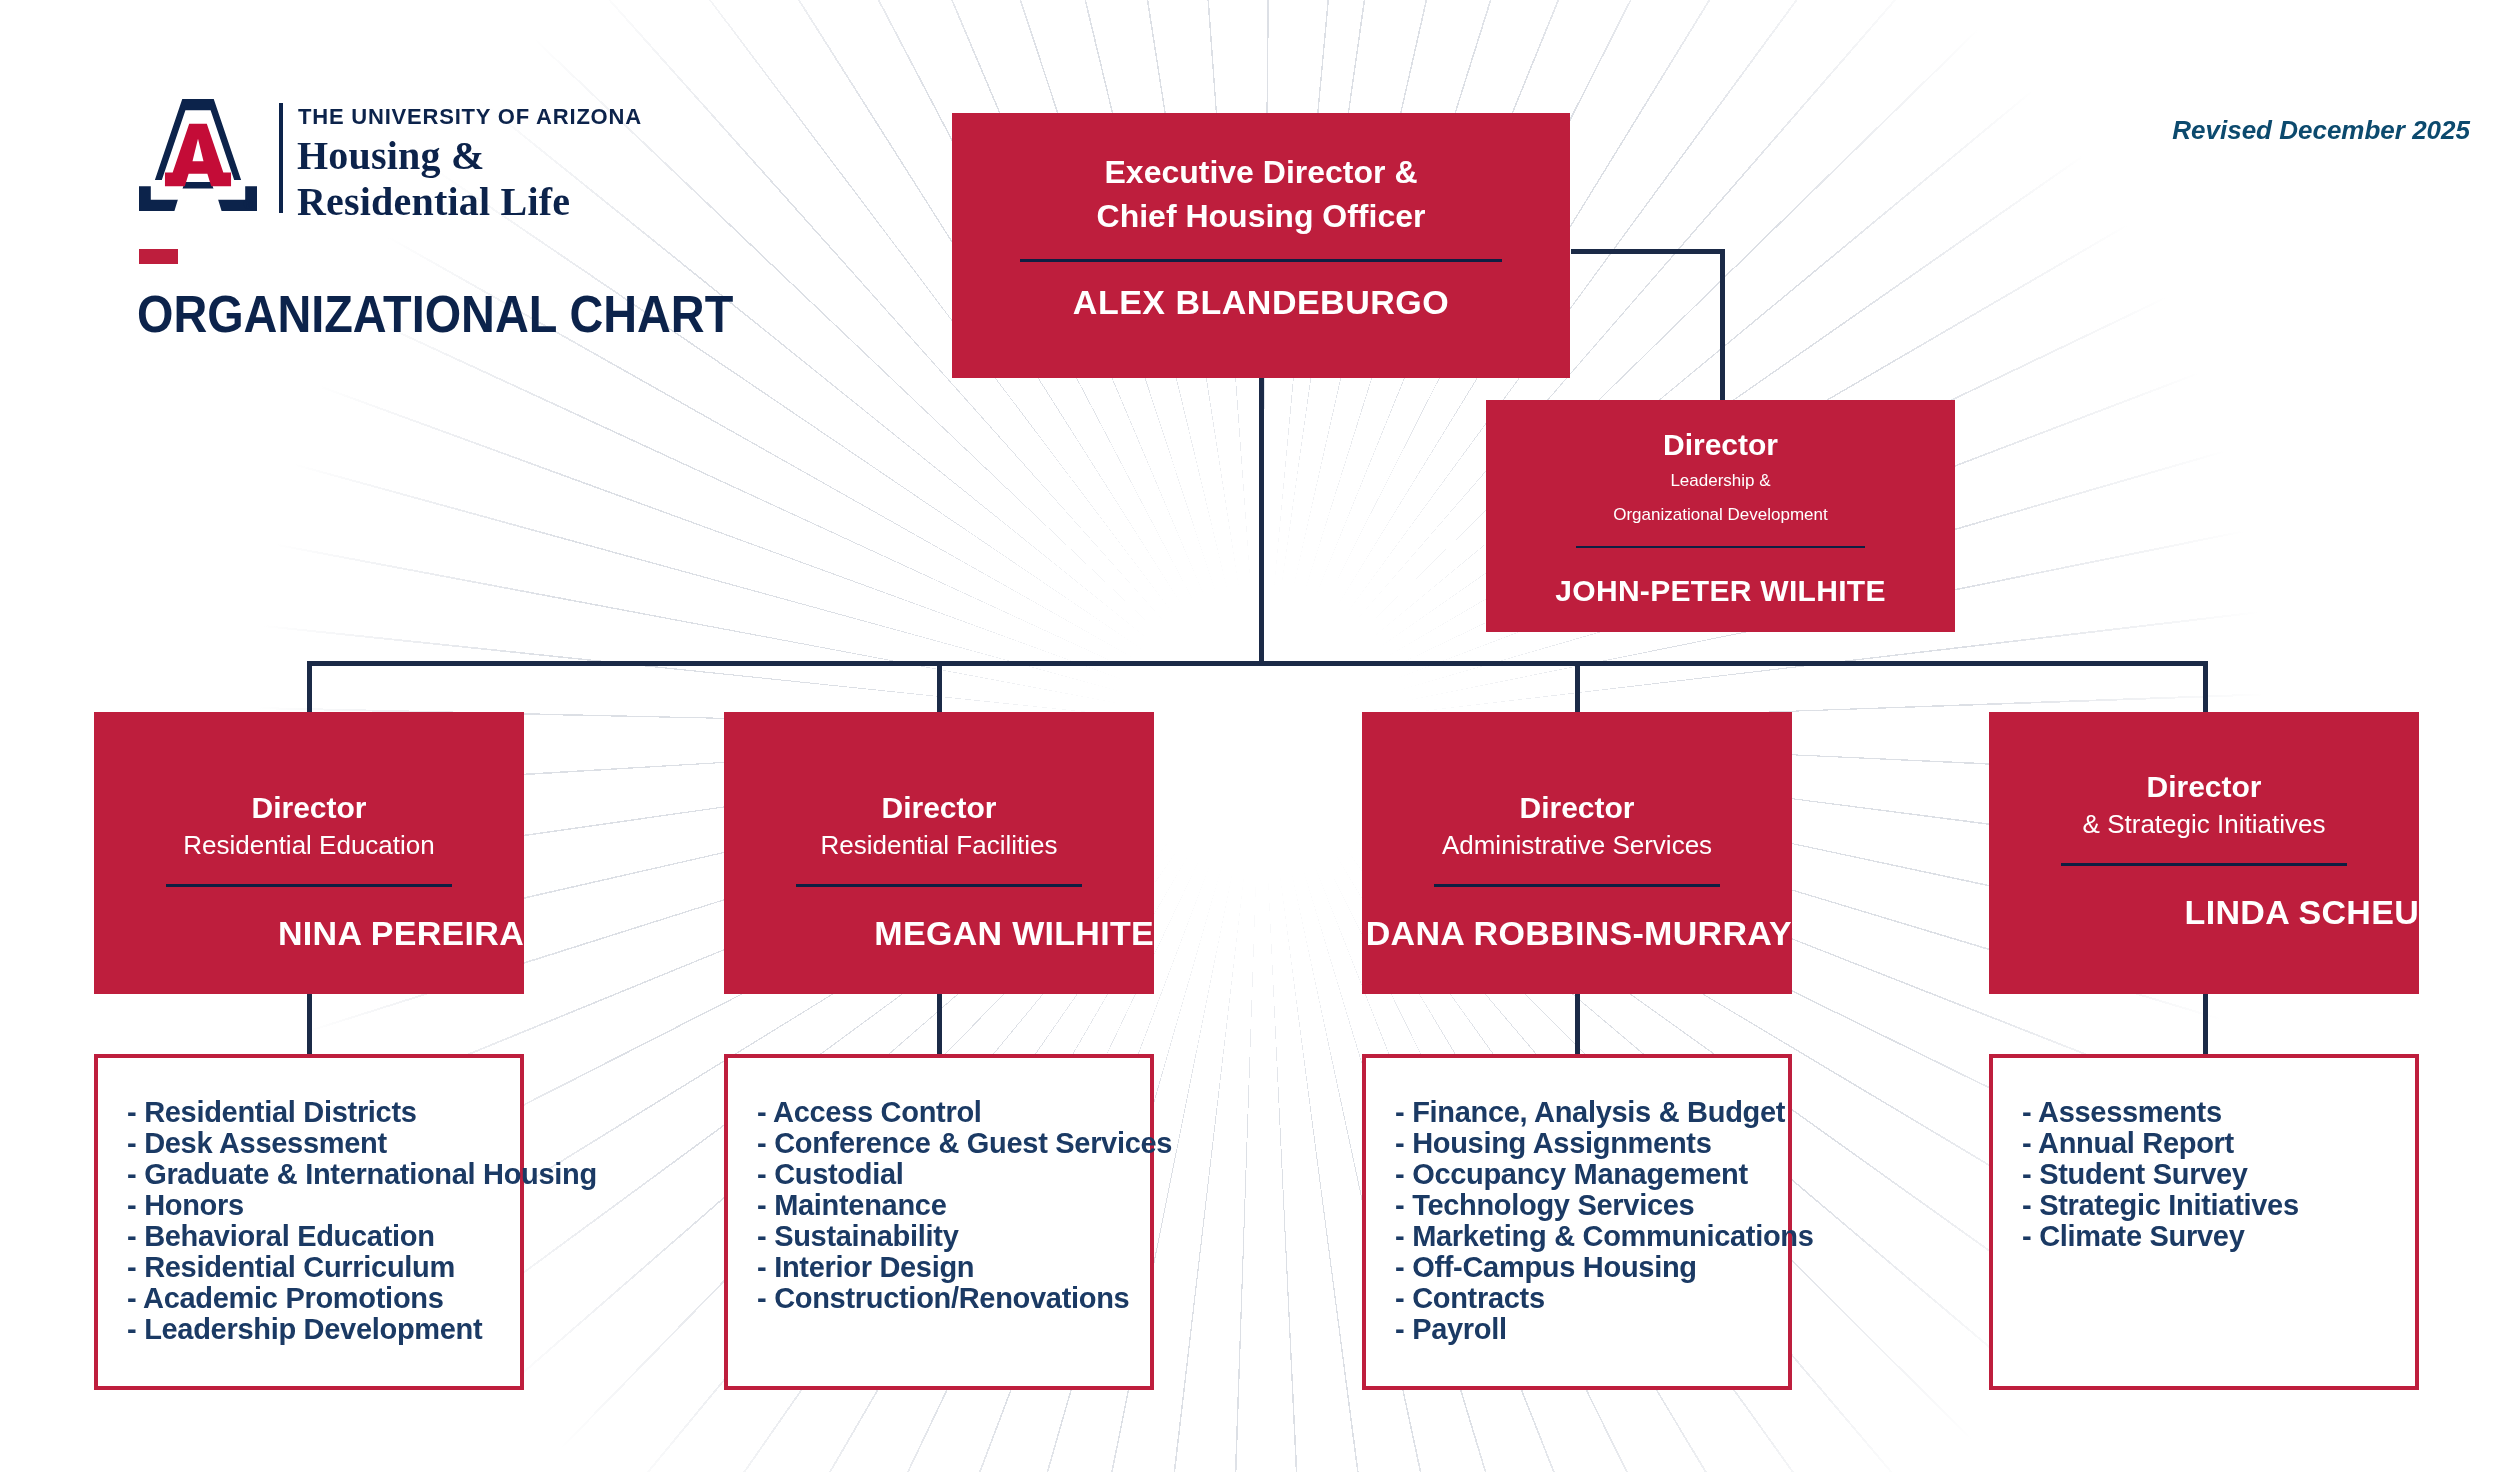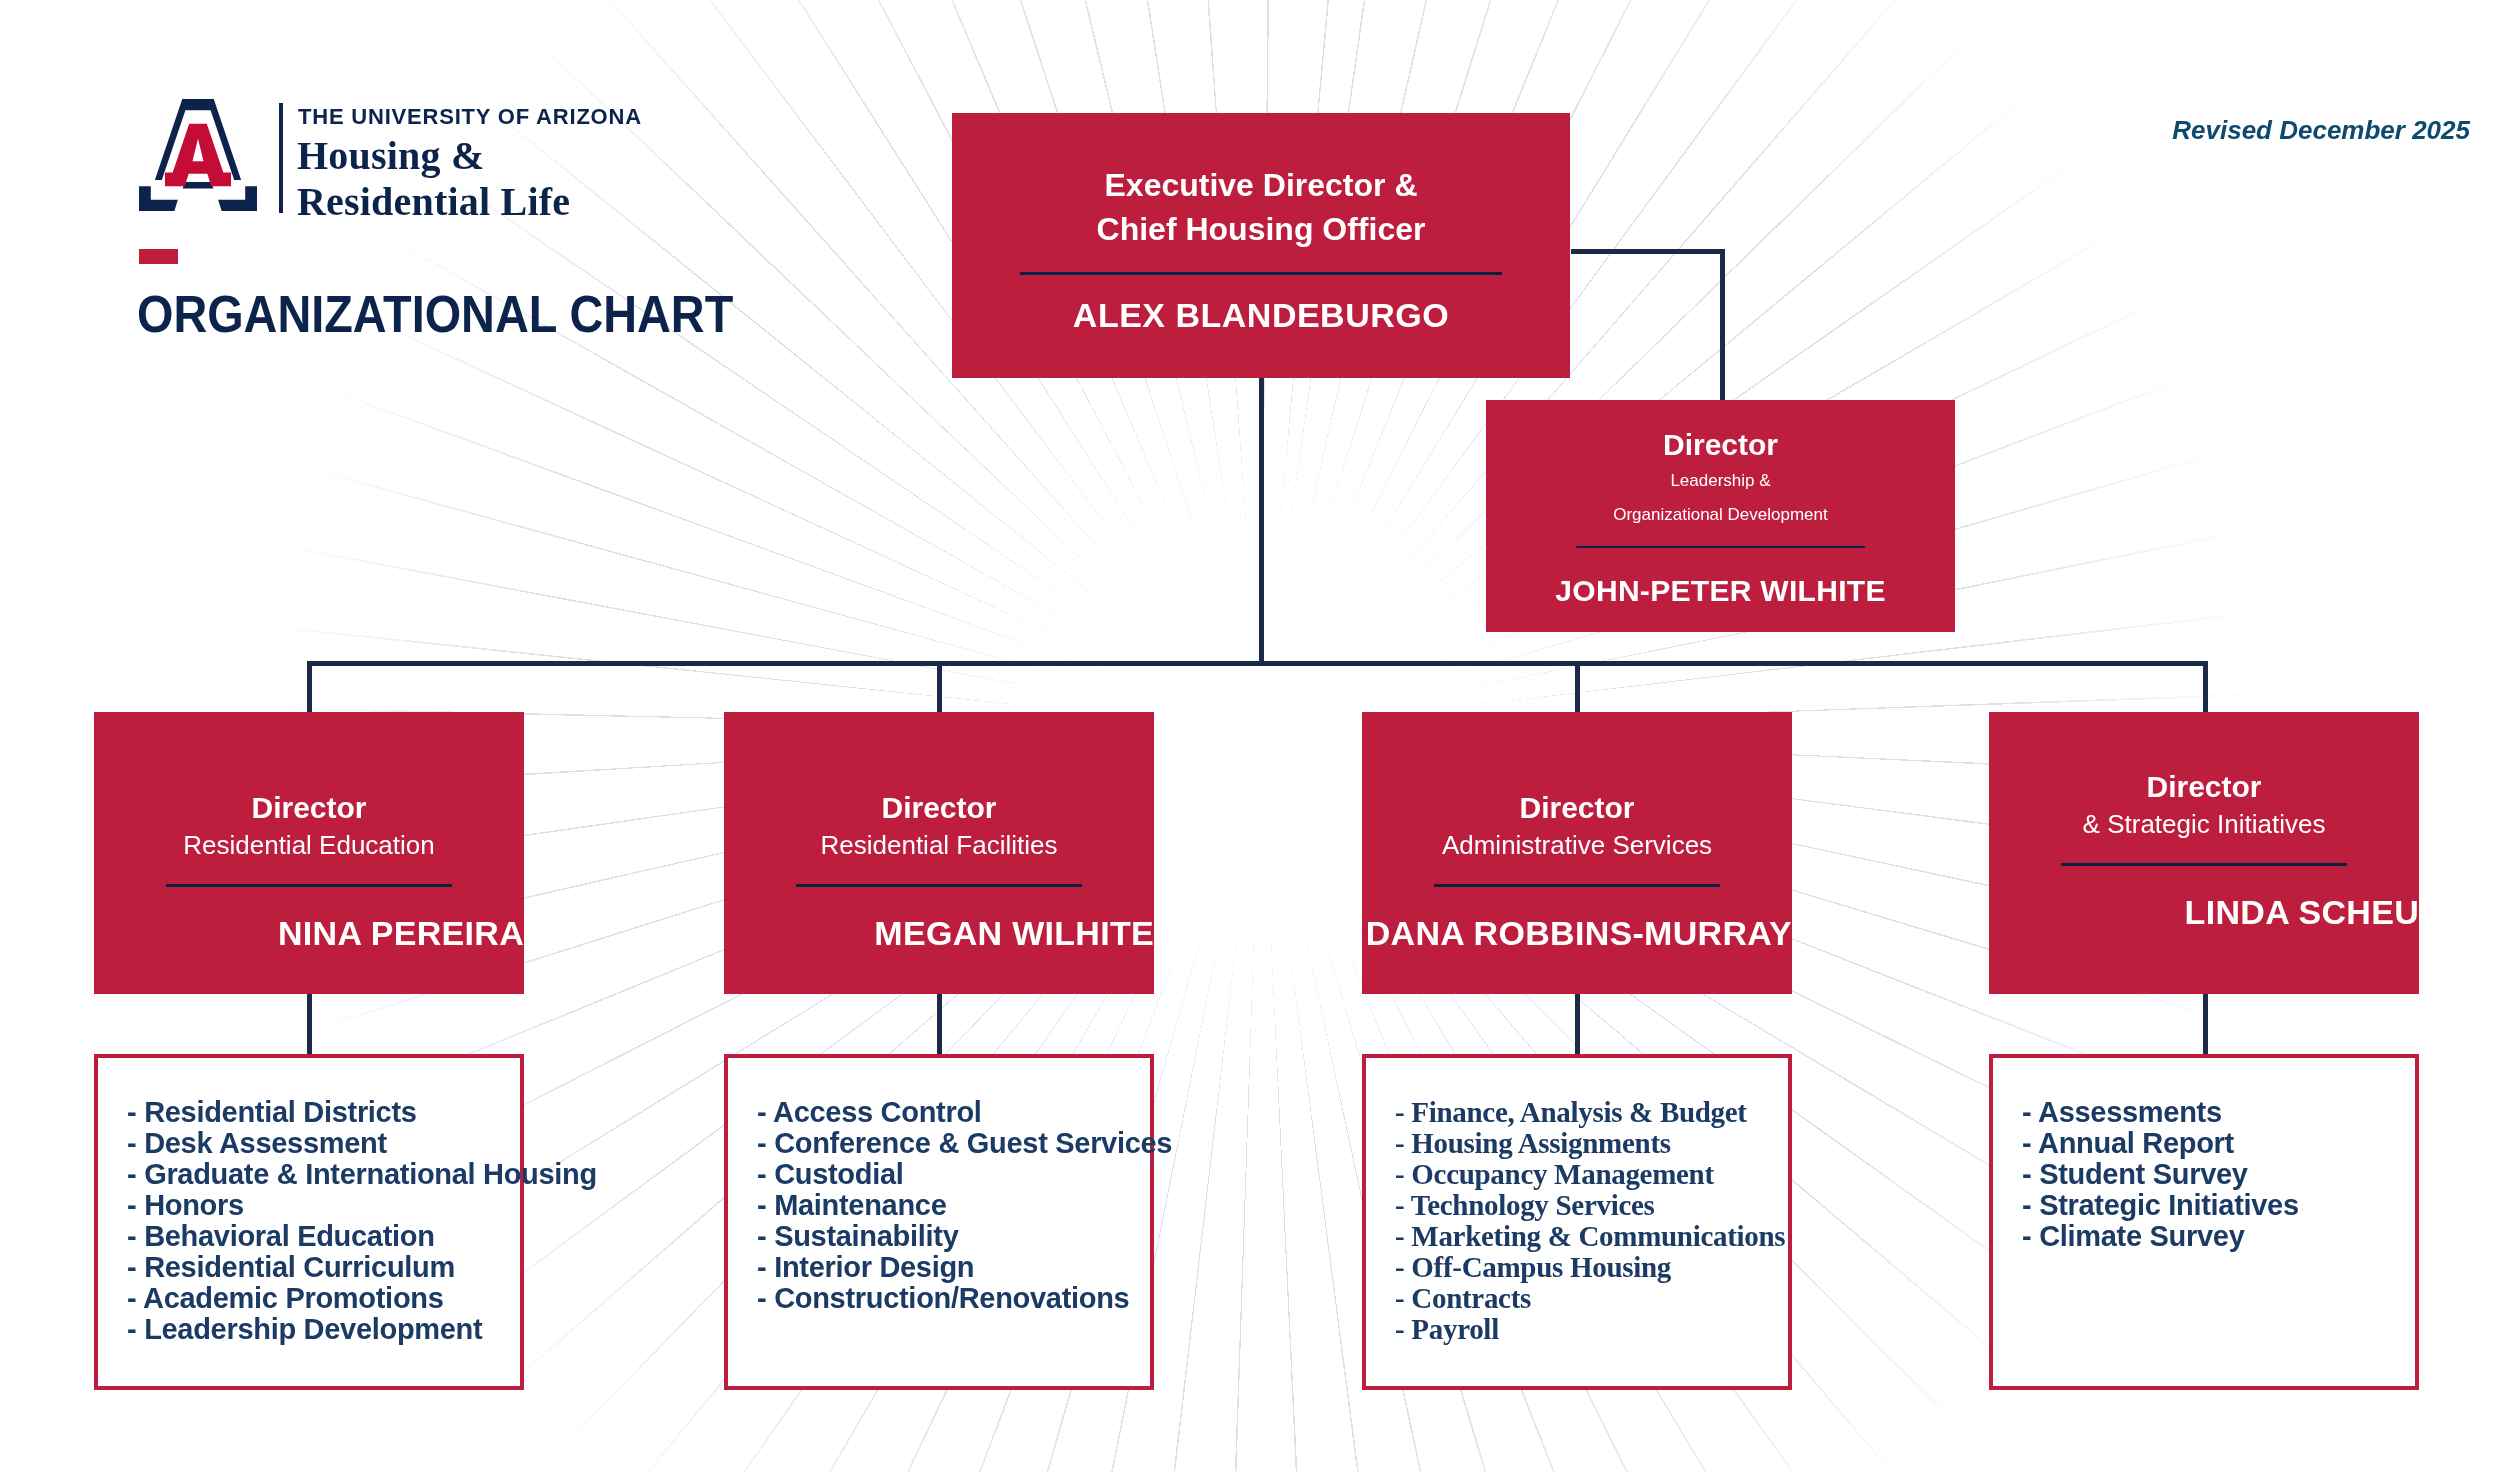--- a/index.html
+++ b/index.html
@@ -37,21 +37,21 @@
   .brand-line3{top:178px;}
   .red-dash{position:absolute;left:139px;top:249px;width:39px;height:14.5px;background:var(--red);}
   .page-title{position:absolute;left:137px;top:284px;font-size:52px;font-weight:700;
     color:var(--navy);white-space:nowrap;}
   .page-title .squeeze{display:inline-block;transform:scaleX(0.9);transform-origin:left top;letter-spacing:0px;}
   .revised{position:absolute;left:2084px;top:115px;width:386px;text-align:right;
     font-style:italic;font-weight:700;font-size:26px;color:#0c4a6e;}
   
   .card{position:absolute;background:var(--red);color:#fff;text-align:center;box-sizing:border-box;}
   .card .divider{height:2.9px;background:#0E1F42;}
-  .exec-card{left:952px;top:113px;width:618px;height:265px;padding-top:50px;}
+  .exec-card{left:952px;top:113px;width:618px;height:265px;padding-top:37px;}
   .exec-card .title{font-size:32px;line-height:44px;font-weight:700;}
   .exec-card .divider{width:482px;margin:21px auto 0;}
   .exec-card .pname{margin-top:21px;font-size:34px;font-weight:700;letter-spacing:0.5px;}
   .jp-card{left:1486px;top:400px;width:469px;height:232px;padding-top:25px;}
   .jp-card .role{font-size:30px;line-height:39px;font-weight:700;}
   .jp-card .dept{font-size:17px;line-height:34px;font-weight:400;}
   .jp-card .divider{width:289px;margin:13.5px auto 0;}
   .jp-card .pname{margin-top:23px;font-size:30px;line-height:39px;font-weight:700;letter-spacing:0.3px;}
   .dir-card{top:712px;width:430px;height:282px;padding-top:75px;}
   .dir-card .role{font-size:30px;line-height:41px;font-weight:700;}
@@ -151,21 +151,21 @@
       <div class="unit-item">Sustainability</div>
       <div class="unit-item">Interior Design</div>
       <div class="unit-item">Construction/Renovations</div>
     </div>
     <div class="card dir-card" style="left: 1362px;">
       <div class="role">Director</div>
       <div class="dept">Administrative Services</div>
       <div class="divider"></div>
       <div class="pname">DANA ROBBINS-MURRAY</div>
     </div>
-    <div class="unit-box" style="left: 1362px; font-family: Liberation Serif, serif;">
+    <div class="unit-box" style="left: 1362px;">
       <div class="unit-item">Finance, Analysis &amp; Budget</div>
       <div class="unit-item">Housing Assignments</div>
       <div class="unit-item">Occupancy Management</div>
       <div class="unit-item">Technology Services</div>
       <div class="unit-item">Marketing &amp; Communications</div>
       <div class="unit-item">Off-Campus Housing</div>
       <div class="unit-item">Contracts</div>
       <div class="unit-item">Payroll</div>
     </div>
     <div class="card dir-card two-line" style="left: 1989px;">

